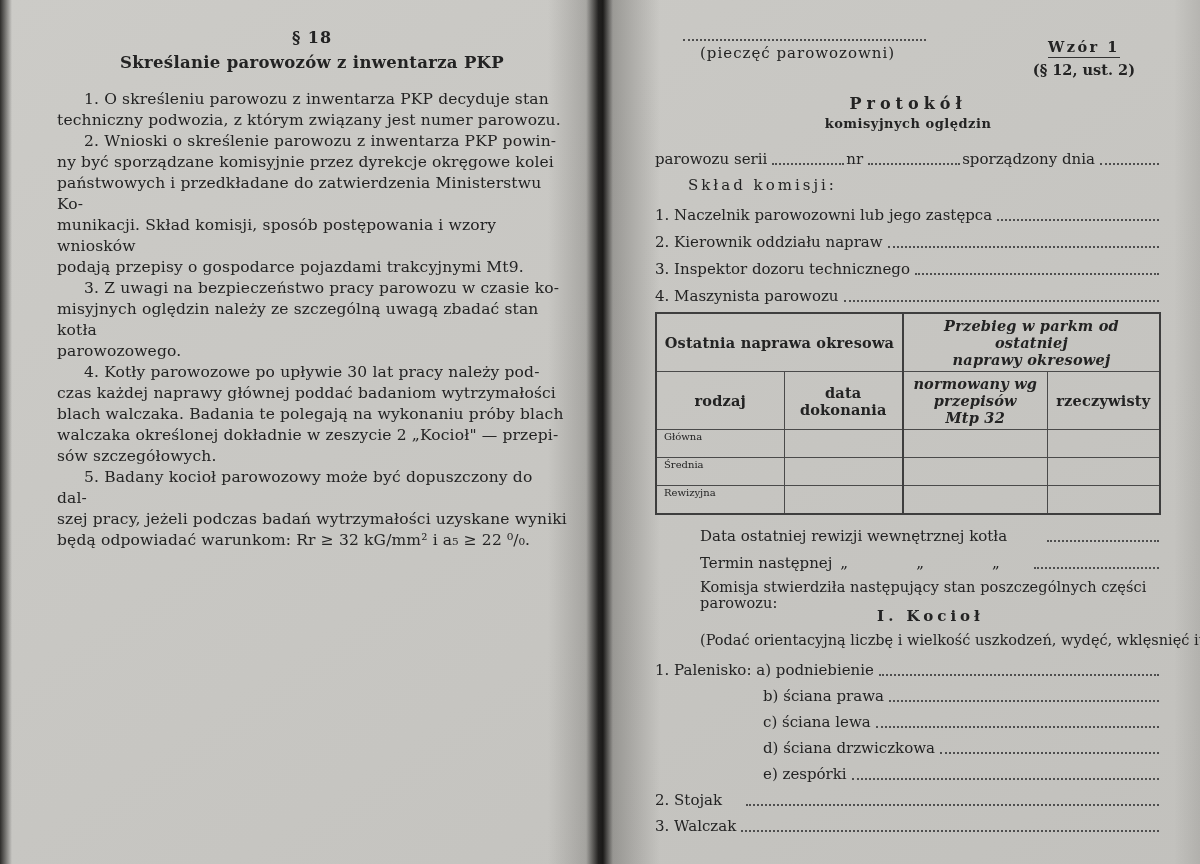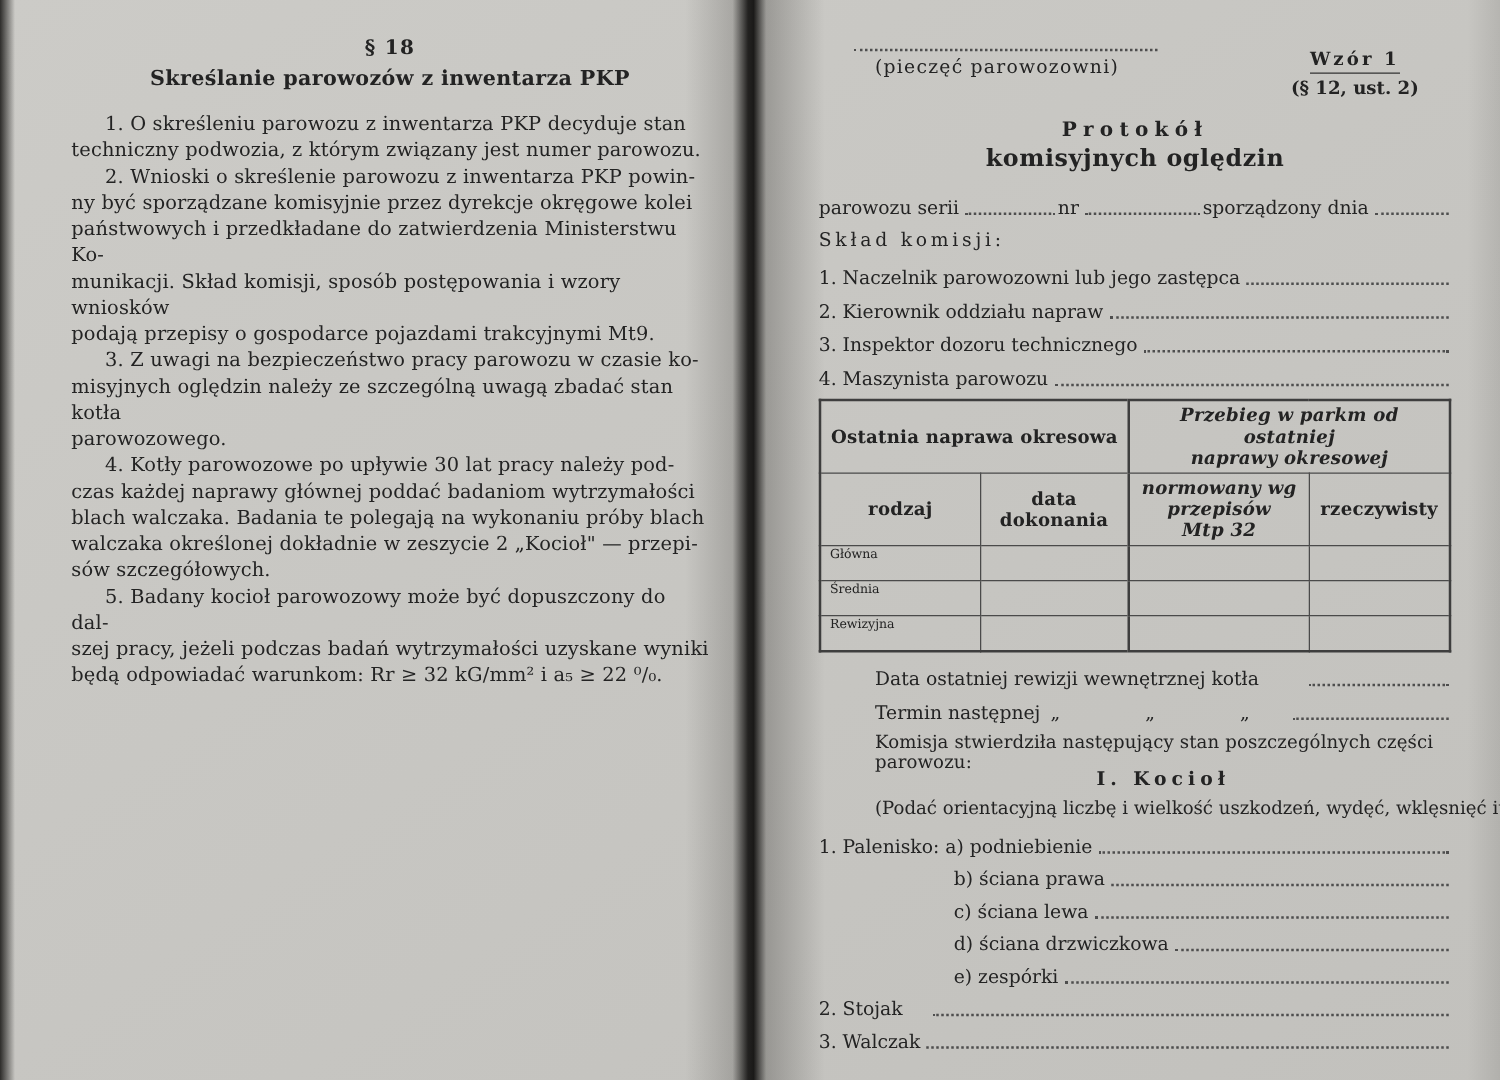--- a/index.html
+++ b/index.html
@@ -43,29 +43,29 @@
   .rp-head { position:relative; height:50px; }
   .stamp-line { width:243px; margin-left:28px; border-bottom:2px dotted #4e4e4e; height:11px; }
   .stamp-caption { margin-left:45px; margin-top:3px; font-size:15px; letter-spacing:1px; }
   .wzor-box { position:absolute; right:26px; top:8px; text-align:center; }
   .wzor-label { font-weight:bold; letter-spacing:2.5px; font-size:14.5px;
     border-bottom:1.5px solid #333; padding-bottom:2px; display:inline-block; }
   .wzor-ref { font-weight:bold; font-size:14.5px; margin-top:3px; }
 
   .doc-title { text-align:center; margin-top:14px; font-weight:bold; }
   .doc-title .t1 { font-size:16px; letter-spacing:5px; }
-  .doc-title .t2 { font-size:19px; letter-spacing:.5px; margin-top:3px; }
+  .doc-title .t2 { font-size:13px; letter-spacing:.5px; margin-top:3px; }
 
   .frow { display:flex; align-items:flex-end; margin-top:7px; line-height:15px; height:20px; }
   .frow .lbl { white-space:nowrap; }
   .dots { flex:1; border-bottom:2px dotted #4e4e4e; margin:0 2px 2px 5px; min-width:18px; }
   .dots.fixed { flex:none; }
   .first-form-row { margin-top:16px; }
 
-  .sklad { margin-top:9px; letter-spacing:3px; font-size:15px; height:20px; }
+  .sklad { margin-top:9px; letter-spacing:3px; font-size:15px; height:20px;margin-left:33px; }
 
   
   table.repairs { width:100%; border-collapse:collapse; margin-top:8px;
     border:2px solid #3e3e3e; font-size:14.5px; }
   table.repairs th, table.repairs td { border:1px solid #4a4a4a; }
   table.repairs th { font-weight:bold; text-align:center; white-space:pre-line;
     line-height:17px; padding:3px 2px; letter-spacing:.2px; }
   .thick-left { border-left:2px solid #3e3e3e !important;font-style:italic; }
   th.grp { height:42px; vertical-align:middle; }
   th.colh { height:56px; vertical-align:middle; }

